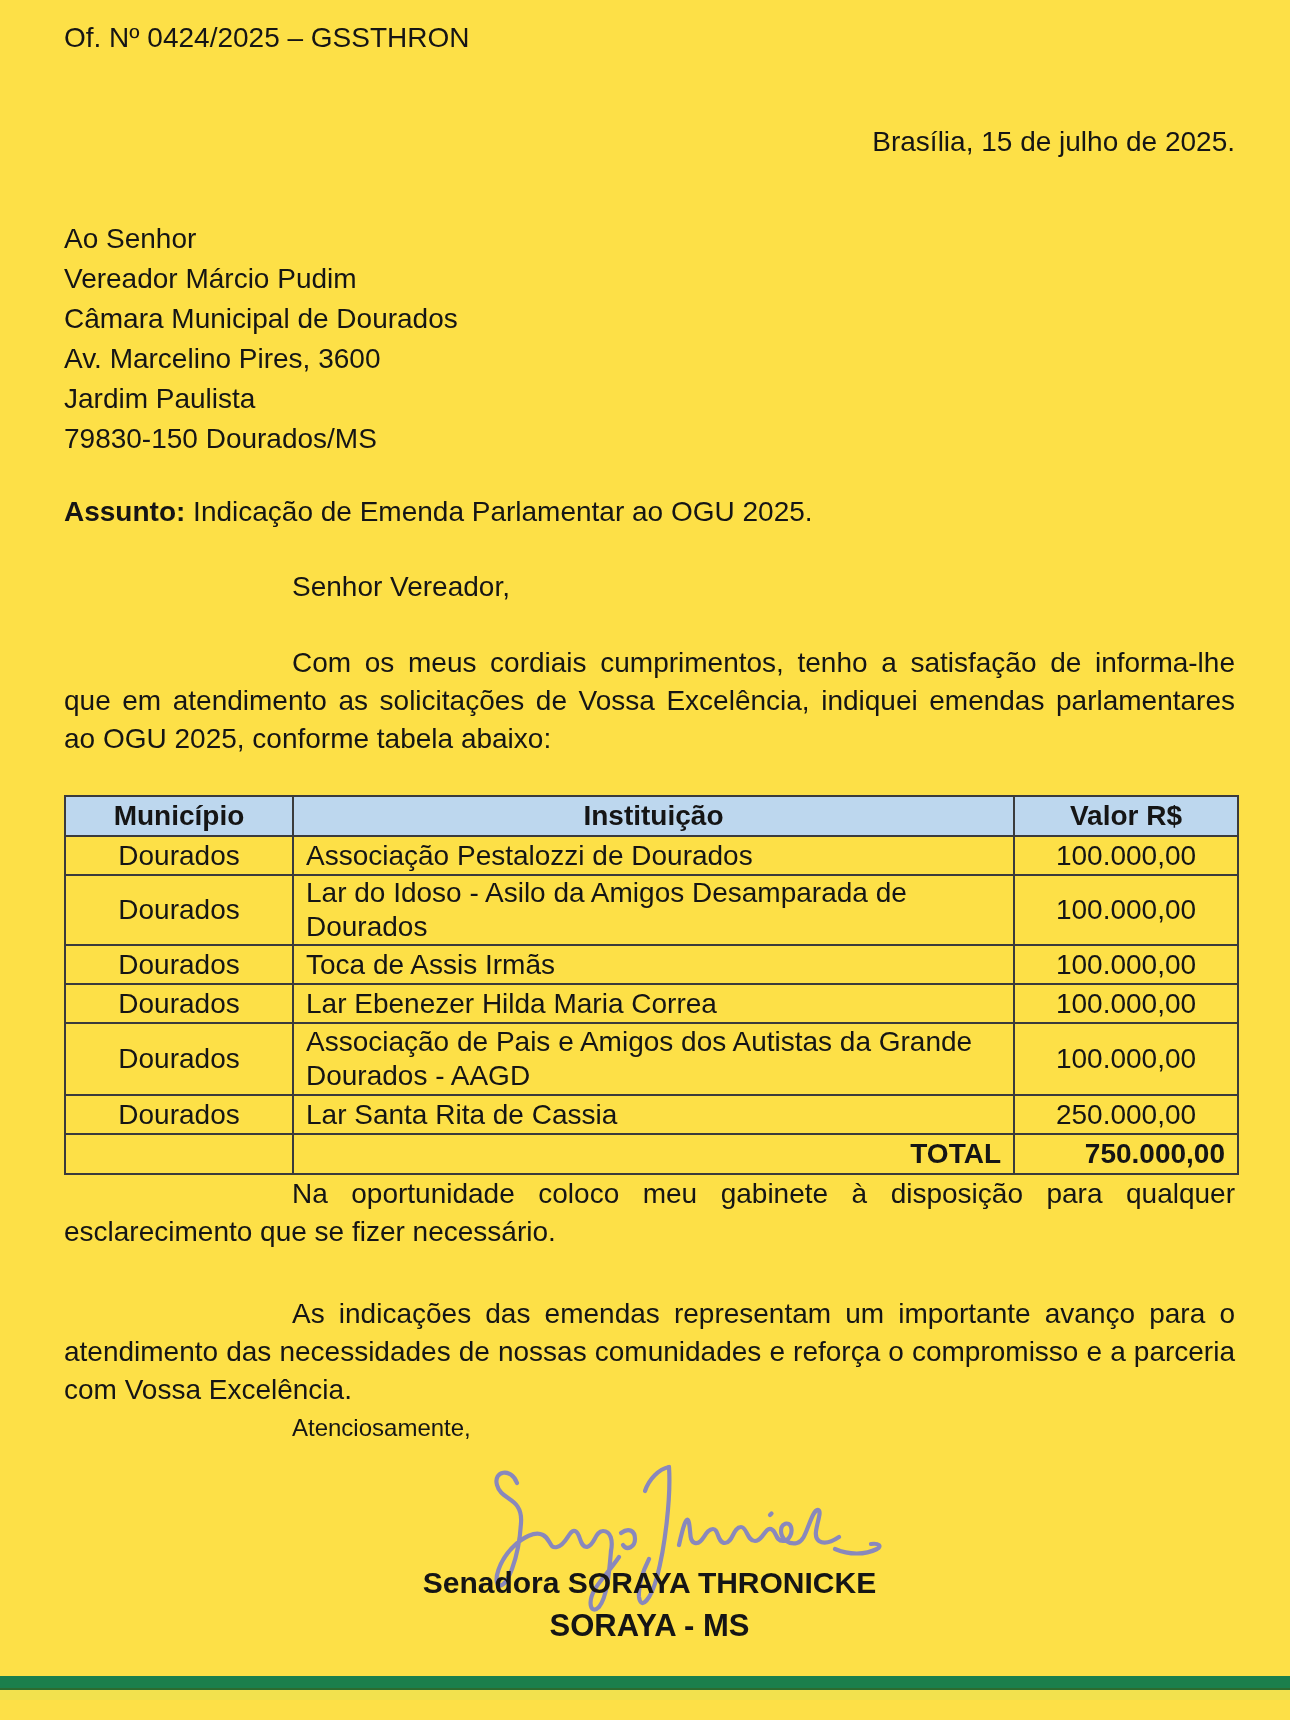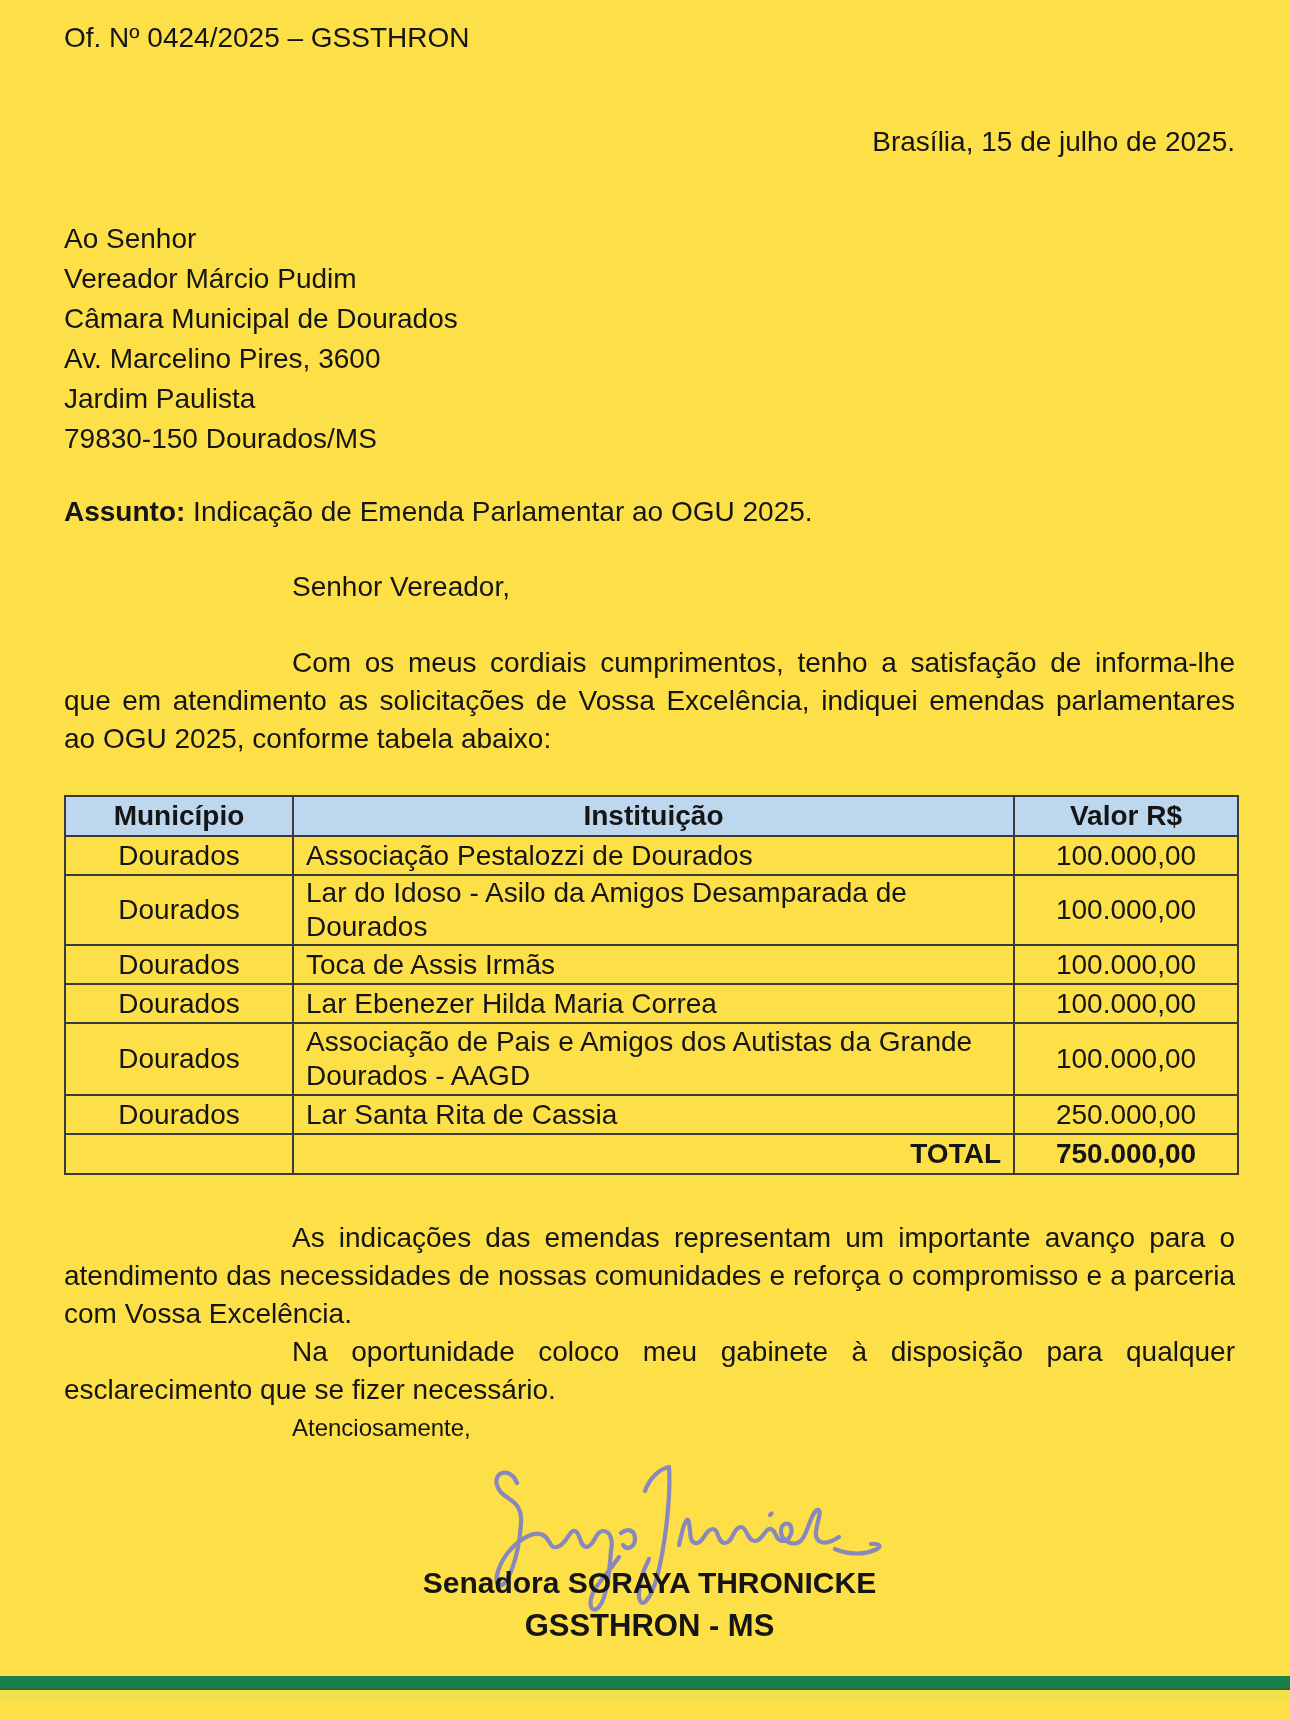--- a/index.html
+++ b/index.html
@@ -49,21 +49,21 @@
     font-weight:bold;
     text-align:center;
     height:38px;
   }
   td.cell-mun { text-align:center; height:37px; }
   td.cell-inst { text-align:left; line-height:34px; }
   td.cell-val { text-align:center; }
   tr.row-tall td { height:70px; }
   tr.row-total td { height:38px; }
   td.cell-total-label { text-align:right; font-weight:bold; }
-  td.cell-total-value { text-align:center; font-weight:bold; }
+  td.cell-total-value { text-align:right; font-weight:bold; }
 
   .sig-area { position:relative; height:262px; }
   .sig-ink {
     position:absolute; left:419px; top:10px;
     width:400px; height:170px;
   }
   .sig-name {
     position:absolute; top:117px; left:0; width:1171px;
     text-align:center; font-weight:bold; font-size:30px; line-height:38px;
   }
@@ -147,38 +147,38 @@
           <td class="cell-val">250.000,00</td>
         </tr>
         <tr class="row-total">
           <td class="cell-mun"></td>
           <td class="cell-total-label">TOTAL</td>
           <td class="cell-total-value">750.000,00</td>
         </tr>
       </tbody>
     </table>
 
+    <p class="para">Na oportunidade coloco meu gabinete à disposição para qualquer esclarecimento que se fizer necessário.</p>
     <p class="para para2">As indicações das emendas representam um importante avanço para o atendimento das necessidades de nossas comunidades e reforça o compromisso e a parceria com Vossa Excelência.</p>
-    <p class="para">Na oportunidade coloco meu gabinete à disposição para qualquer esclarecimento que se fizer necessário.</p>
 
     <div class="closing">Atenciosamente,</div>
 
     <div class="sig-area">
       <svg class="sig-ink" viewBox="0 0 400 170" fill="none" stroke="#8081C6" stroke-width="4.2" stroke-linecap="round" stroke-linejoin="round" opacity="0.92">
         <path d="M34,26 C28,10 10,14 14,28 C18,44 40,40 38,66 C36,100 24,132 16,128 C10,124 16,104 30,90 C40,80 52,74 60,78 C68,82 66,92 74,90 C84,88 86,72 92,74 C98,76 96,90 104,90 C112,88 112,74 120,74 C128,74 130,84 128,94"></path>
         <path d="M128,94 C126,118 124,140 116,150 C108,158 104,146 112,132 C118,122 128,112 136,100"></path>
         <path d="M138,76 C146,70 152,74 152,82 C152,90 144,94 140,88"></path>
         <path d="M186,10 C176,12 166,22 162,34"></path>
         <path d="M186,10 C188,40 182,90 174,120 C168,142 158,154 156,140 C155,128 160,114 166,102"></path>
         <path d="M196,88 C200,70 204,56 206,66 C208,76 206,84 212,86 C220,88 222,72 230,72 C236,72 234,86 242,86 C250,86 250,70 258,70 C264,70 264,84 272,84 C280,84 282,70 288,72 C294,74 292,84 300,84 C306,84 310,76 308,70 C306,64 298,66 298,74 C298,82 306,88 314,86 C322,84 324,70 330,58 C334,50 338,52 336,60 C334,70 330,80 336,84 C342,88 350,84 356,80"></path>
         <path d="M287,58 l1.5,-1.5"></path>
         <path d="M352,92 C366,98 382,98 394,92 C399,89 396,86 388,87"></path>
       </svg>
       <div class="sig-name">Senadora SORAYA THRONICKE</div>
-      <div class="sig-party">GSSTHRON - MS</div>
+      <div class="sig-party">SORAYA - MS</div>
     </div>
 
   </div>
 
   <div class="stripe stripe-green"></div>
   <div class="stripe stripe-dark"></div>
   <div class="stripe stripe-yellow"></div>
 </div>
 
 </body></html>

